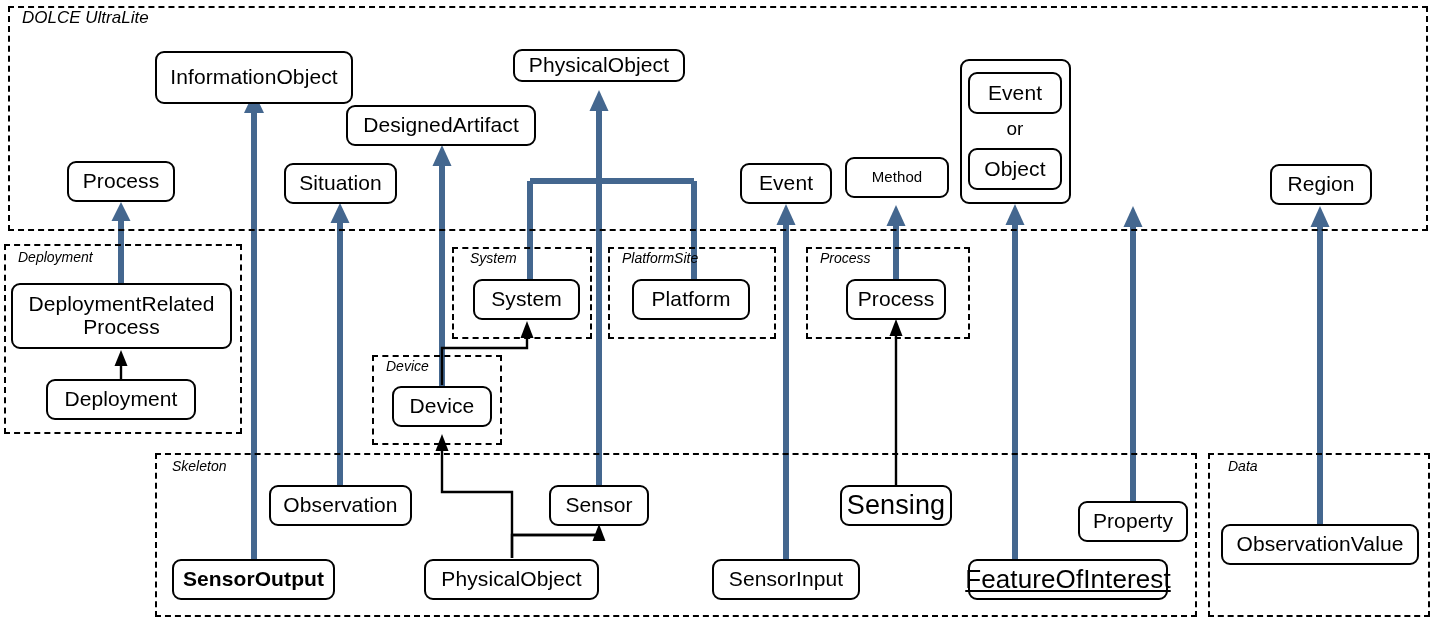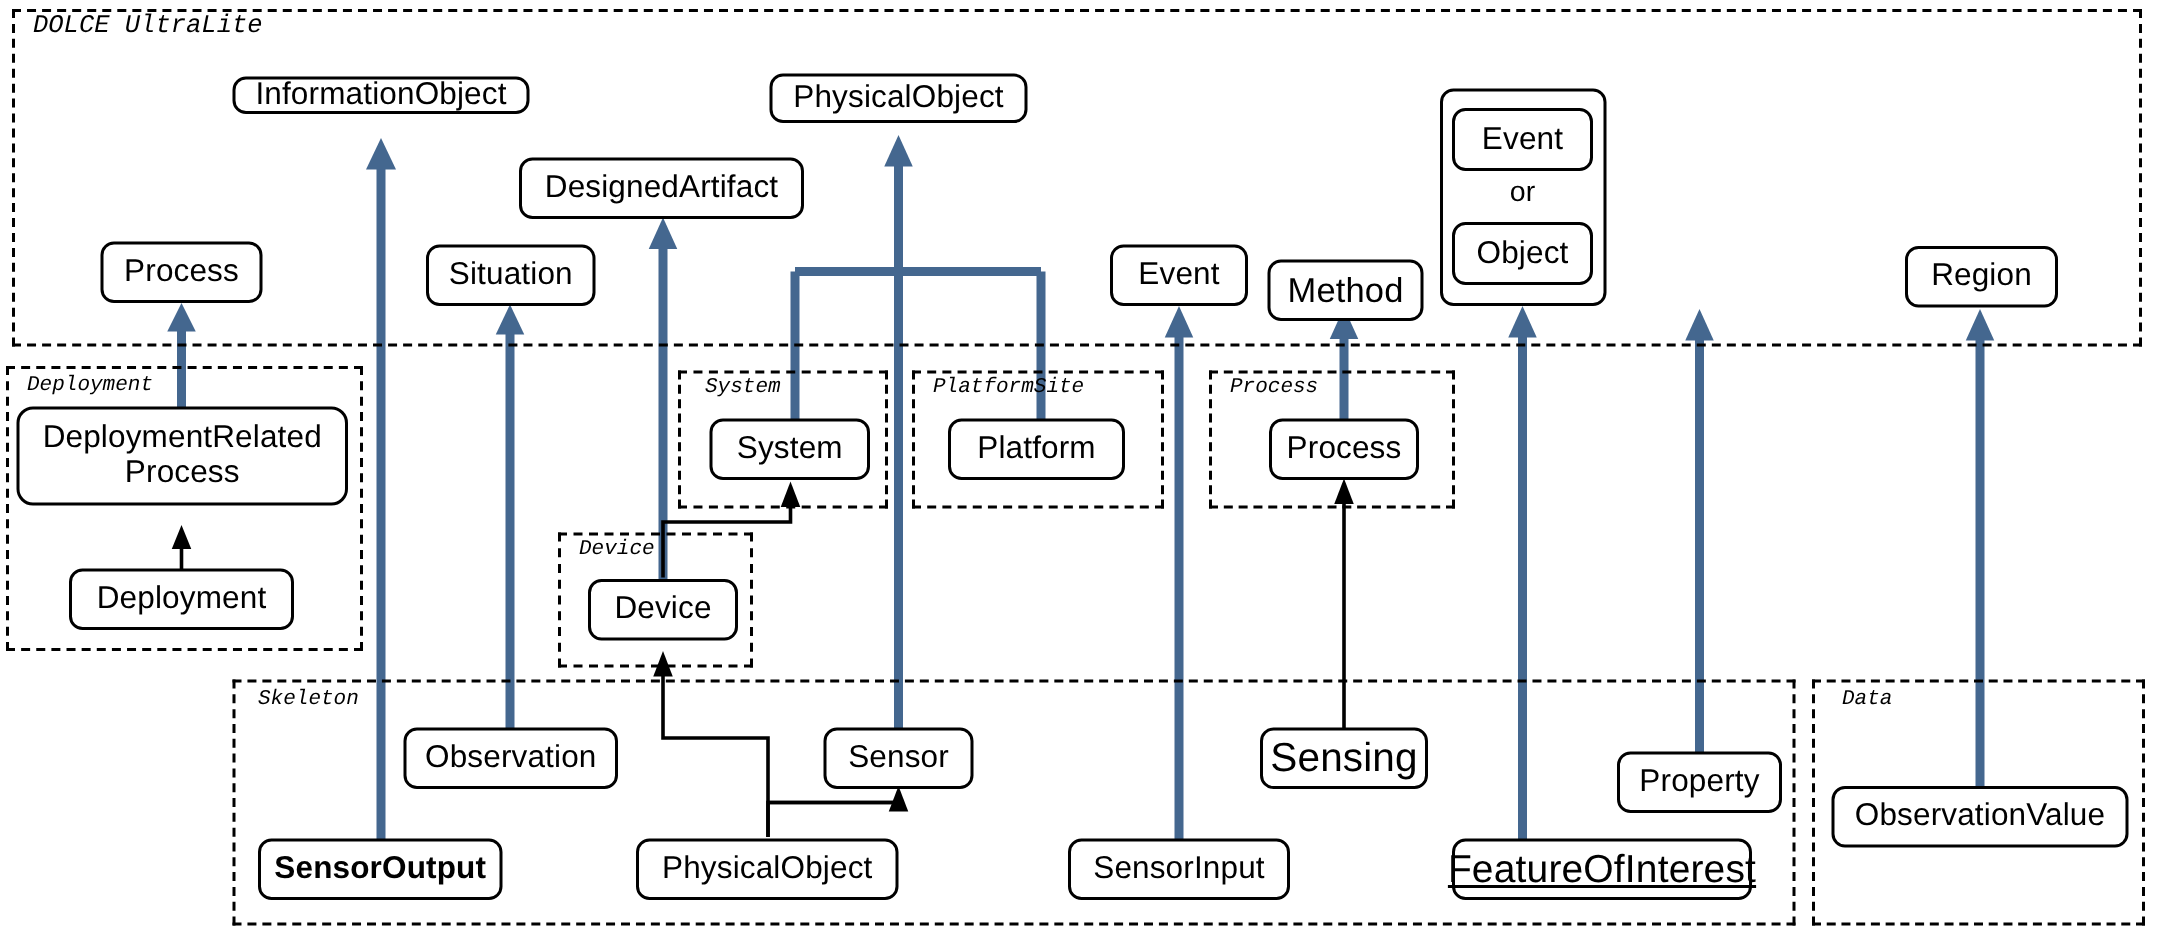--- a/index.html
+++ b/index.html
@@ -17,21 +17,20 @@
     box-sizing:border-box;
     background:transparent;
   }
   .module-label{
     position:absolute;
     font-style:italic;
     color:#000;
     white-space:nowrap;
     background:transparent;
     line-height:1;
-    font-family:Liberation Mono, monospace;
   }
   
   .node{
     position:absolute;
     box-sizing:border-box;
     border:2.2px solid #000;
     border-radius:9px;
     background:#ffffff;
     display:flex;
     align-items:center;
@@ -187,43 +186,43 @@
   <div class="module-label" style="left:386px;top:359px;font-size:14px;">Device</div>
 
   <div class="module" style="left:155px;top:453px;width:1042px;height:164px;">
   </div>
   <div class="module-label" style="left:172px;top:459px;font-size:14px;">Skeleton</div>
 
   <div class="module" style="left:1208px;top:453px;width:222px;height:164px;">
   </div>
   <div class="module-label" style="left:1228px;top:459px;font-size:14px;">Data</div>
 
-  <div class="node" style="left:155px;top:51px;width:198px;height:25px;font-size:21px;">InformationObject</div>
+  <div class="node" style="left:155px;top:51px;width:198px;height:53px;font-size:21px;">InformationObject</div>
 
   <div class="node" style="left:513px;top:49px;width:172px;height:33px;font-size:21px;">PhysicalObject</div>
 
   <div class="node" style="left:346px;top:105px;width:190px;height:41px;font-size:21px;">DesignedArtifact</div>
 
   <div class="node" style="left:67px;top:161px;width:108px;height:41px;font-size:21px;">Process</div>
 
   <div class="node" style="left:284px;top:163px;width:113px;height:41px;font-size:21px;">Situation</div>
 
   <div class="node" style="left:740px;top:163px;width:92px;height:41px;font-size:21px;">Event</div>
 
-  <div class="node" style="left:845px;top:173px;width:104px;height:41px;font-size:23px;text-align:center;">Method</div>
+  <div class="node" style="left:845px;top:157px;width:104px;height:41px;font-size:15px;text-align:center;">Method</div>
 
   <div class="composite" style="left:960px;top:59px;width:111px;height:145px;"></div>
   <div class="node" style="left:968px;top:72px;width:94px;height:42px;font-size:21px;">Event</div>
   <div class="or-text" style="left:968px;top:119px;width:94px;font-size:19px;">or</div>
   <div class="node" style="left:968px;top:148px;width:94px;height:42px;font-size:21px;">Object</div>
 
 
   <div class="node" style="left:1270px;top:164px;width:102px;height:41px;font-size:21px;">Region</div>
 
-  <div class="node two-line" style="left:11px;top:271px;width:221px;height:66px;font-size:21px;border-radius:11px;">
+  <div class="node two-line" style="left:11px;top:283px;width:221px;height:66px;font-size:21px;">
     <span>DeploymentRelated</span>
     <span>Process</span>
   </div>
 
   <div class="node" style="left:46px;top:379px;width:150px;height:41px;font-size:21px;">Deployment</div>
 
   <div class="node" style="left:473px;top:279px;width:107px;height:41px;font-size:21px;">System</div>
 
   <div class="node" style="left:632px;top:279px;width:118px;height:41px;font-size:21px;">Platform</div>
 

